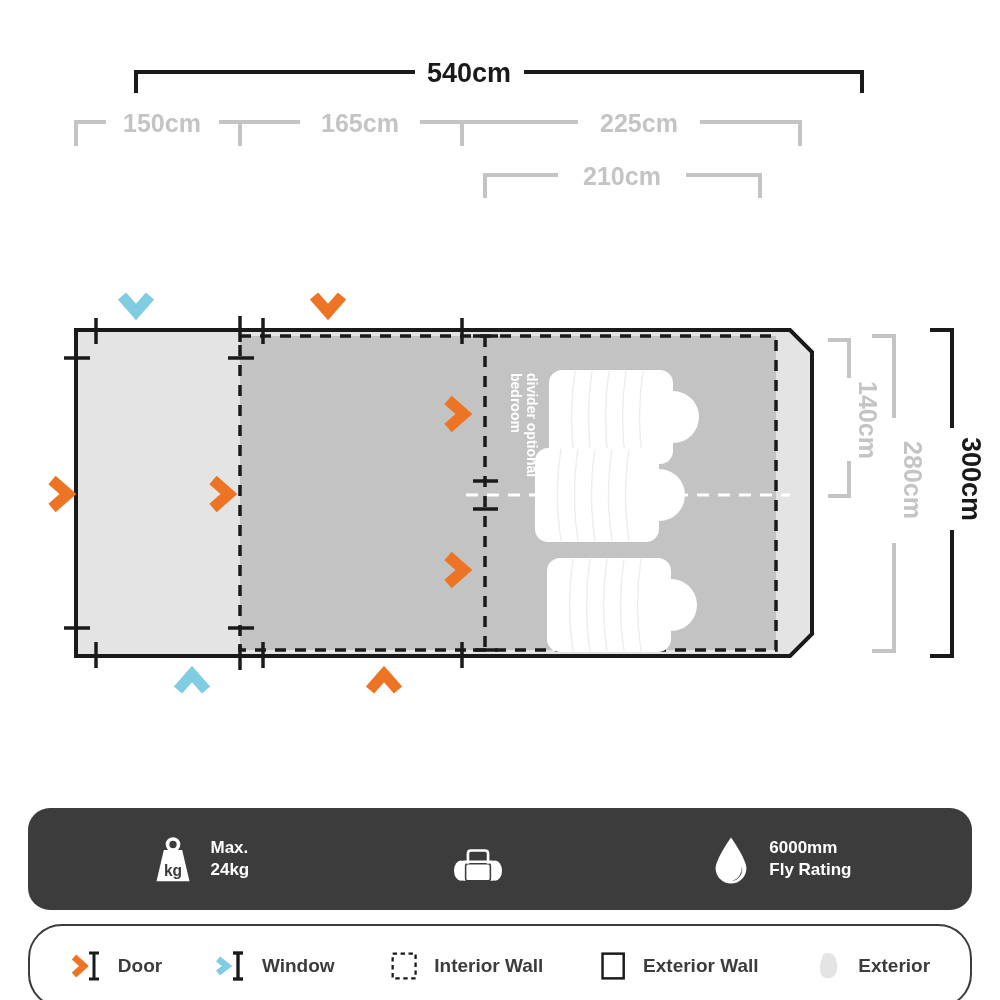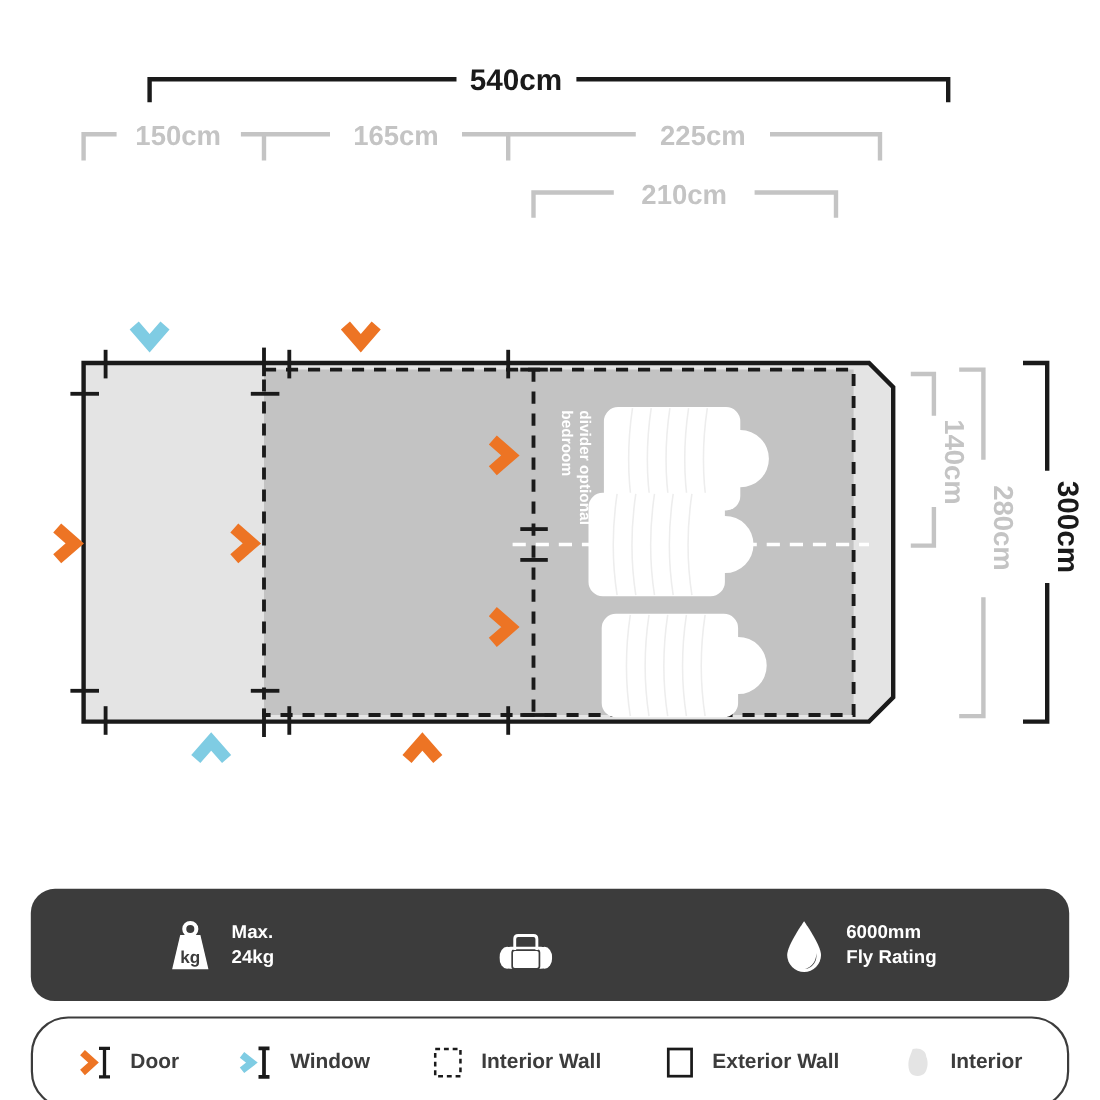--- a/index.html
+++ b/index.html
@@ -362,18 +362,18 @@
       <span class="legend-label">Exterior Wall</span>
     </div>
 
     <div class="legend-item">
       <div class="legend-glyph">
         <svg viewBox="0 0 34 34" width="30" height="32">
           <path d="M11,3 C17,1 25,4 25,11 C27,15 27,22 24,27
                    C21,32 12,32 9,28 C6,24 6,16 8,11 Z" fill="#E4E4E4"></path>
         </svg>
       </div>
-      <span class="legend-label">Interior</span>
+      <span class="legend-label">Exterior</span>
     </div>
 
   </div>
 
 </div>
 
 </body></html>

